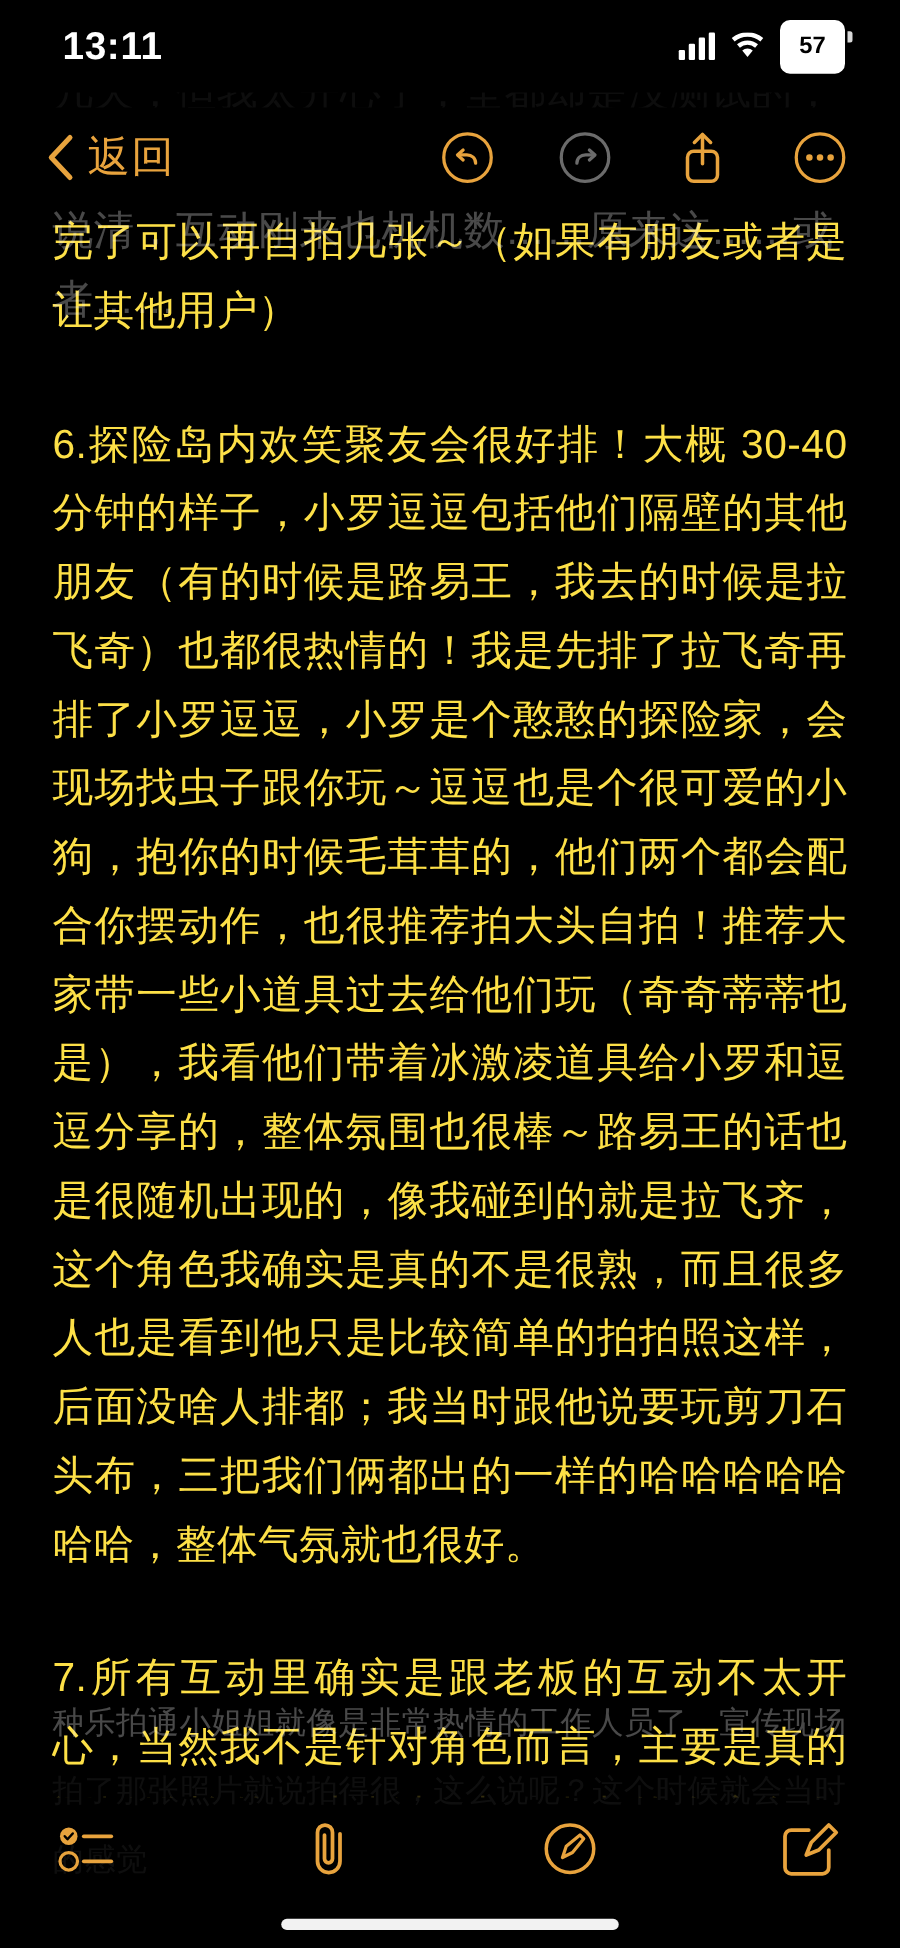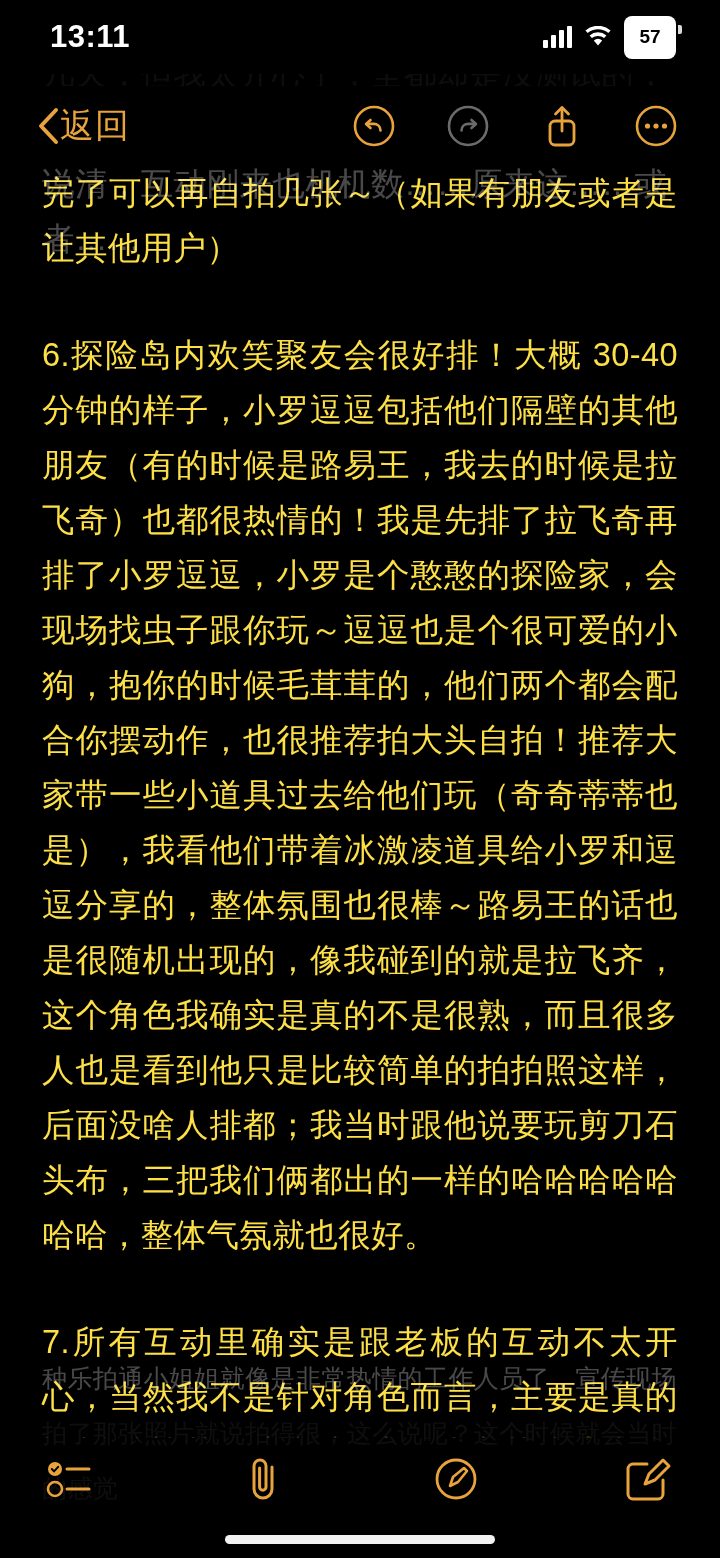--- a/index.html
+++ b/index.html
@@ -53,21 +53,21 @@
 
   
   .toolbar {
     position:absolute; top:86px; left:0; right:0; height:80px;
     display:flex; align-items:center;
     padding:0 36px;
     z-index:40;
     background:#000;
   }
   .back-btn {
-    display:flex; align-items:center; 
+    display:flex; align-items:center; gap:10px;
     color:#e8a33d;
   }
   .back-chevron { width:24px; height:38px; }
   .back-label { font-size:34px; color:#e8a33d; letter-spacing:1px; }
   .toolbar-spacer { flex:1; }
   .tb-icons { display:flex; align-items:center; gap:50px; margin-right:6px; }
   .tb-icon { width:44px; height:44px; display:flex; align-items:center; justify-content:center; }
   .tb-icon svg { display:block; }
 
   

